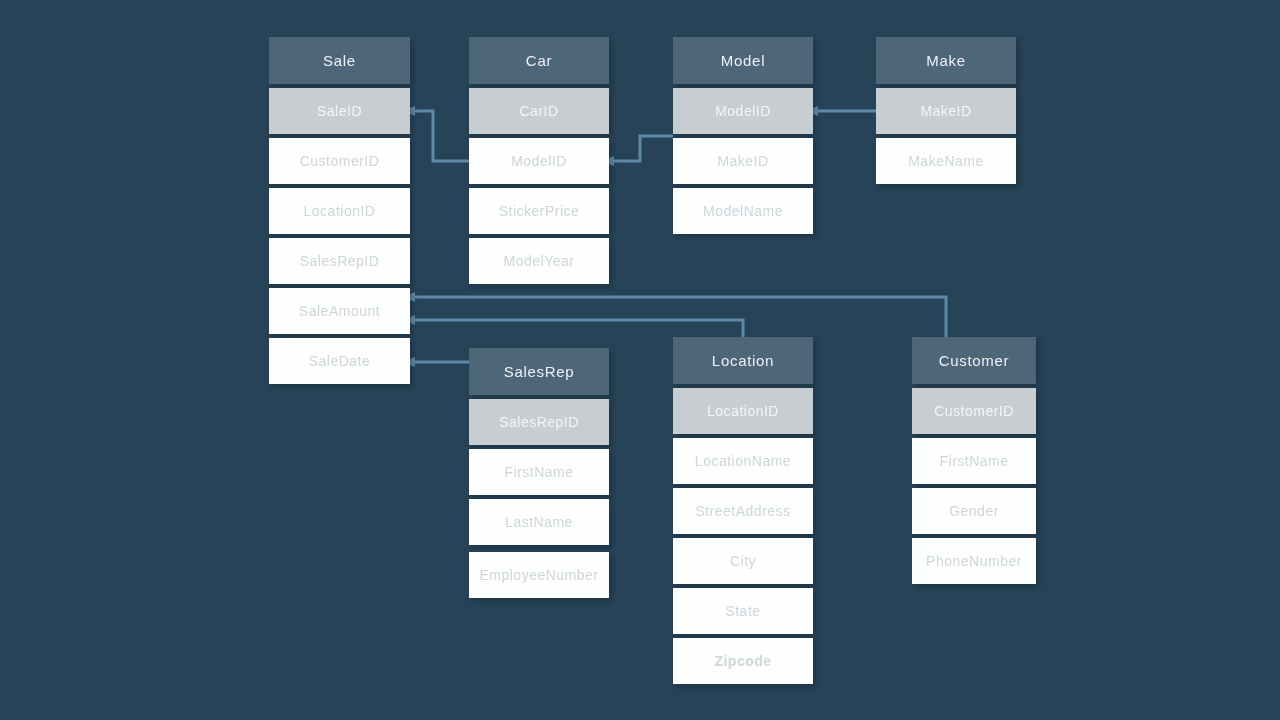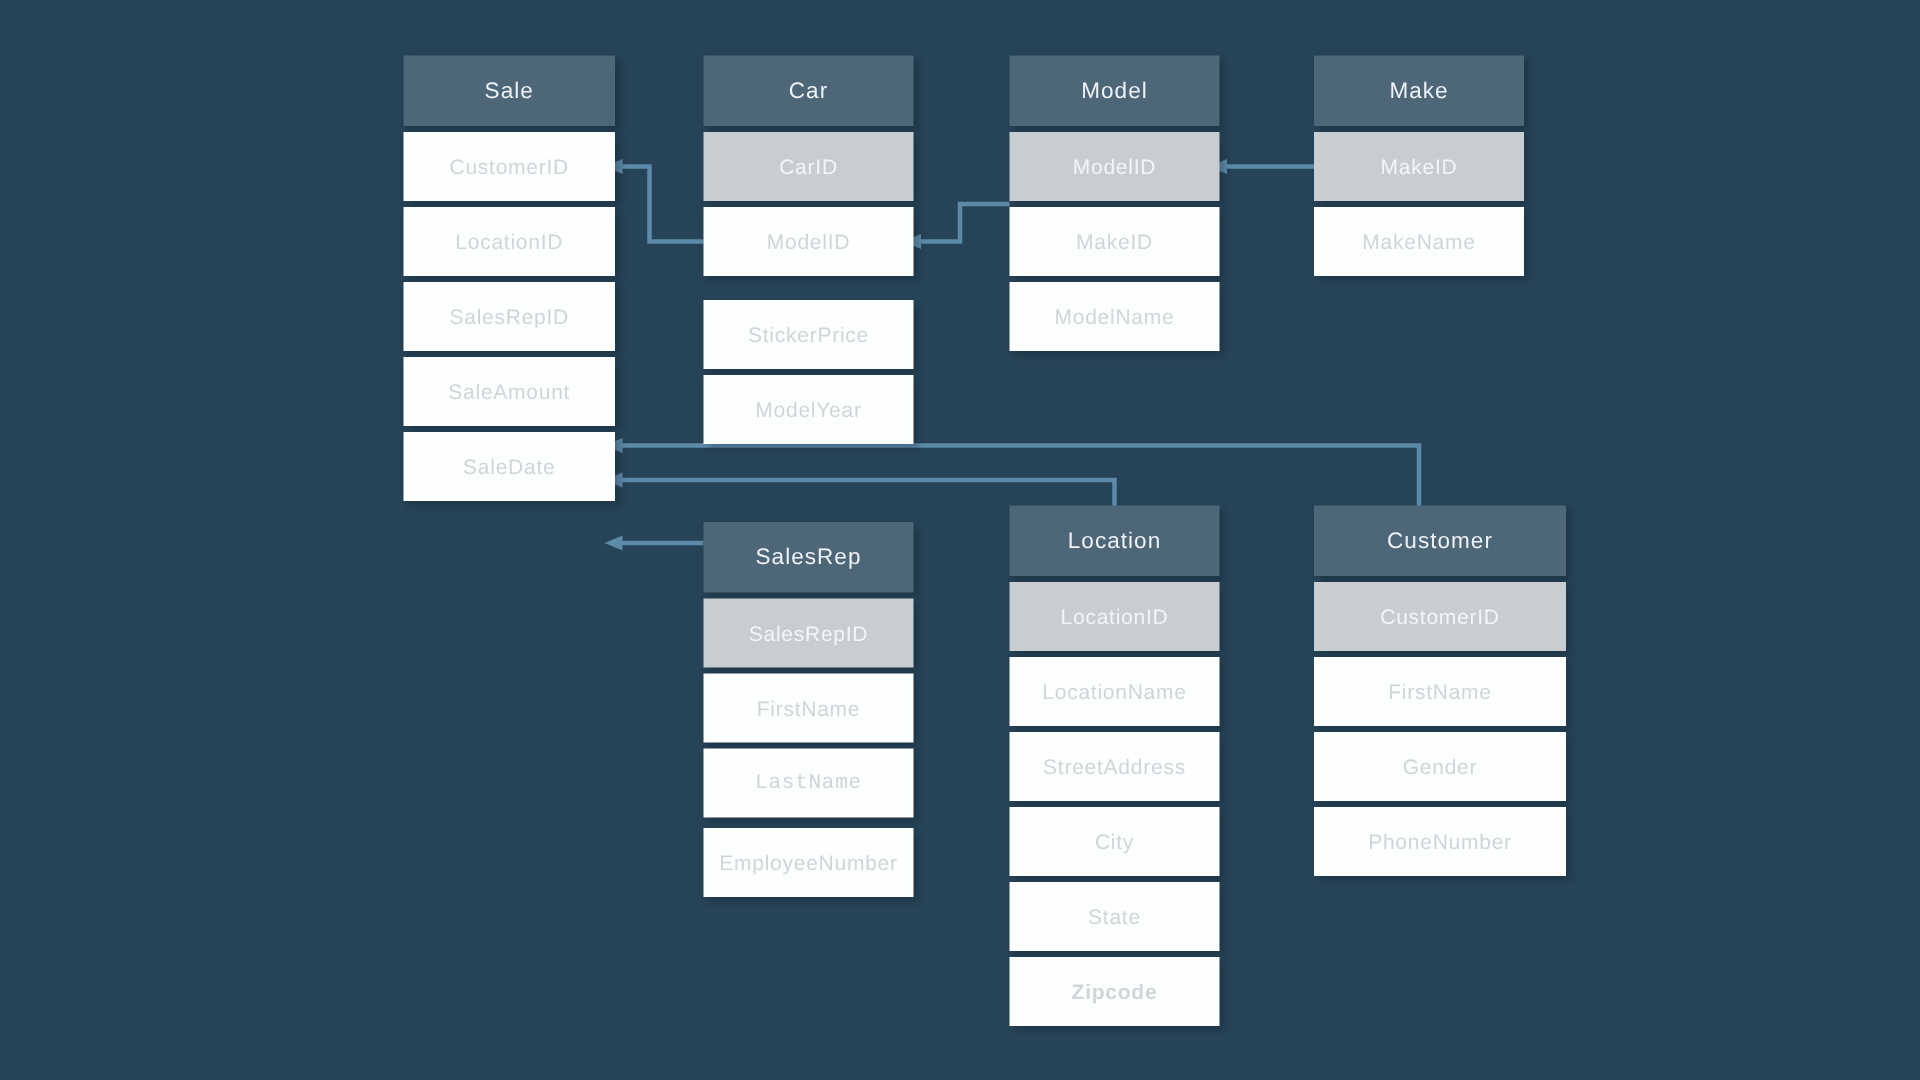--- a/index.html
+++ b/index.html
@@ -70,60 +70,61 @@
       <polyline points="410,297 946,297 946,338" class="wire"></polyline>
       <polygon points="403,297 415,292 415,302" class="arrow"></polygon>
       <polyline points="410,320 743,320 743,338" class="wire"></polyline>
       <polygon points="403,320 415,315 415,325" class="arrow"></polygon>
       <polyline points="410,362 469,362" class="wire"></polyline>
       <polygon points="403,362 415,357 415,367" class="arrow"></polygon>
     </svg>
 
 <div class="table" style="left: 269px; top: 37px; width: 141px;">
       <div class="cell header" style="height: 47px; line-height: 47px;">Sale</div>
+      <div class="cell field key" style="height: 46px; line-height: 46px; margin-top: 4px;">SaleID</div>
       <div class="cell field" style="height: 46px; line-height: 46px; margin-top: 4px;">CustomerID</div>
       <div class="cell field" style="height: 46px; line-height: 46px; margin-top: 4px;">LocationID</div>
       <div class="cell field" style="height: 46px; line-height: 46px; margin-top: 4px;">SalesRepID</div>
       <div class="cell field" style="height: 46px; line-height: 46px; margin-top: 4px;">SaleAmount</div>
       <div class="cell field" style="height: 46px; line-height: 46px; margin-top: 4px;">SaleDate</div>
     </div>
     <div class="table" style="left: 469px; top: 37px; width: 140px;">
       <div class="cell header" style="height: 47px; line-height: 47px;">Car</div>
       <div class="cell field key" style="height: 46px; line-height: 46px; margin-top: 4px;">CarID</div>
       <div class="cell field" style="height: 46px; line-height: 46px; margin-top: 4px;">ModelID</div>
-      <div class="cell field" style="height: 46px; line-height: 46px; margin-top: 16px;">StickerPrice</div>
+      <div class="cell field" style="height: 46px; line-height: 46px; margin-top: 4px;">StickerPrice</div>
       <div class="cell field" style="height: 46px; line-height: 46px; margin-top: 4px;">ModelYear</div>
     </div>
     <div class="table" style="left: 673px; top: 37px; width: 140px;">
       <div class="cell header" style="height: 47px; line-height: 47px;">Model</div>
       <div class="cell field key" style="height: 46px; line-height: 46px; margin-top: 4px;">ModelID</div>
       <div class="cell field" style="height: 46px; line-height: 46px; margin-top: 4px;">MakeID</div>
       <div class="cell field" style="height: 46px; line-height: 46px; margin-top: 4px;">ModelName</div>
     </div>
     <div class="table" style="left: 876px; top: 37px; width: 140px;">
       <div class="cell header" style="height: 47px; line-height: 47px;">Make</div>
       <div class="cell field key" style="height: 46px; line-height: 46px; margin-top: 4px;">MakeID</div>
       <div class="cell field" style="height: 46px; line-height: 46px; margin-top: 4px;">MakeName</div>
     </div>
     <div class="table" style="left: 469px; top: 348px; width: 140px;">
       <div class="cell header" style="height: 47px; line-height: 47px;">SalesRep</div>
       <div class="cell field key" style="height: 46px; line-height: 46px; margin-top: 4px;">SalesRepID</div>
       <div class="cell field" style="height: 46px; line-height: 46px; margin-top: 4px;">FirstName</div>
-      <div class="cell field" style="height: 46px; line-height: 46px; margin-top: 4px; font-family: Liberation Mono, monospace;">LastName</div>
+      <div class="cell field" style="height: 46px; line-height: 46px; margin-top: 4px;">LastName</div>
       <div class="cell field" style="height: 46px; line-height: 46px; margin-top: 7px;">EmployeeNumber</div>
     </div>
     <div class="table" style="left: 673px; top: 337px; width: 140px;">
       <div class="cell header" style="height: 47px; line-height: 47px;">Location</div>
       <div class="cell field key" style="height: 46px; line-height: 46px; margin-top: 4px;">LocationID</div>
       <div class="cell field" style="height: 46px; line-height: 46px; margin-top: 4px;">LocationName</div>
       <div class="cell field" style="height: 46px; line-height: 46px; margin-top: 4px;">StreetAddress</div>
       <div class="cell field" style="height: 46px; line-height: 46px; margin-top: 4px;">City</div>
       <div class="cell field" style="height: 46px; line-height: 46px; margin-top: 4px;">State</div>
       <div class="cell field" style="height: 46px; line-height: 46px; margin-top: 4px; font-weight: bold;">Zipcode</div>
     </div>
-    <div class="table" style="left: 876px; top: 337px; width: 168px;">
+    <div class="table" style="left: 912px; top: 337px; width: 124px;">
       <div class="cell header" style="height: 47px; line-height: 47px;">Customer</div>
       <div class="cell field key" style="height: 46px; line-height: 46px; margin-top: 4px;">CustomerID</div>
       <div class="cell field" style="height: 46px; line-height: 46px; margin-top: 4px;">FirstName</div>
       <div class="cell field" style="height: 46px; line-height: 46px; margin-top: 4px;">Gender</div>
       <div class="cell field" style="height: 46px; line-height: 46px; margin-top: 4px;">PhoneNumber</div>
     </div>
   </div>
 
 </body></html>

